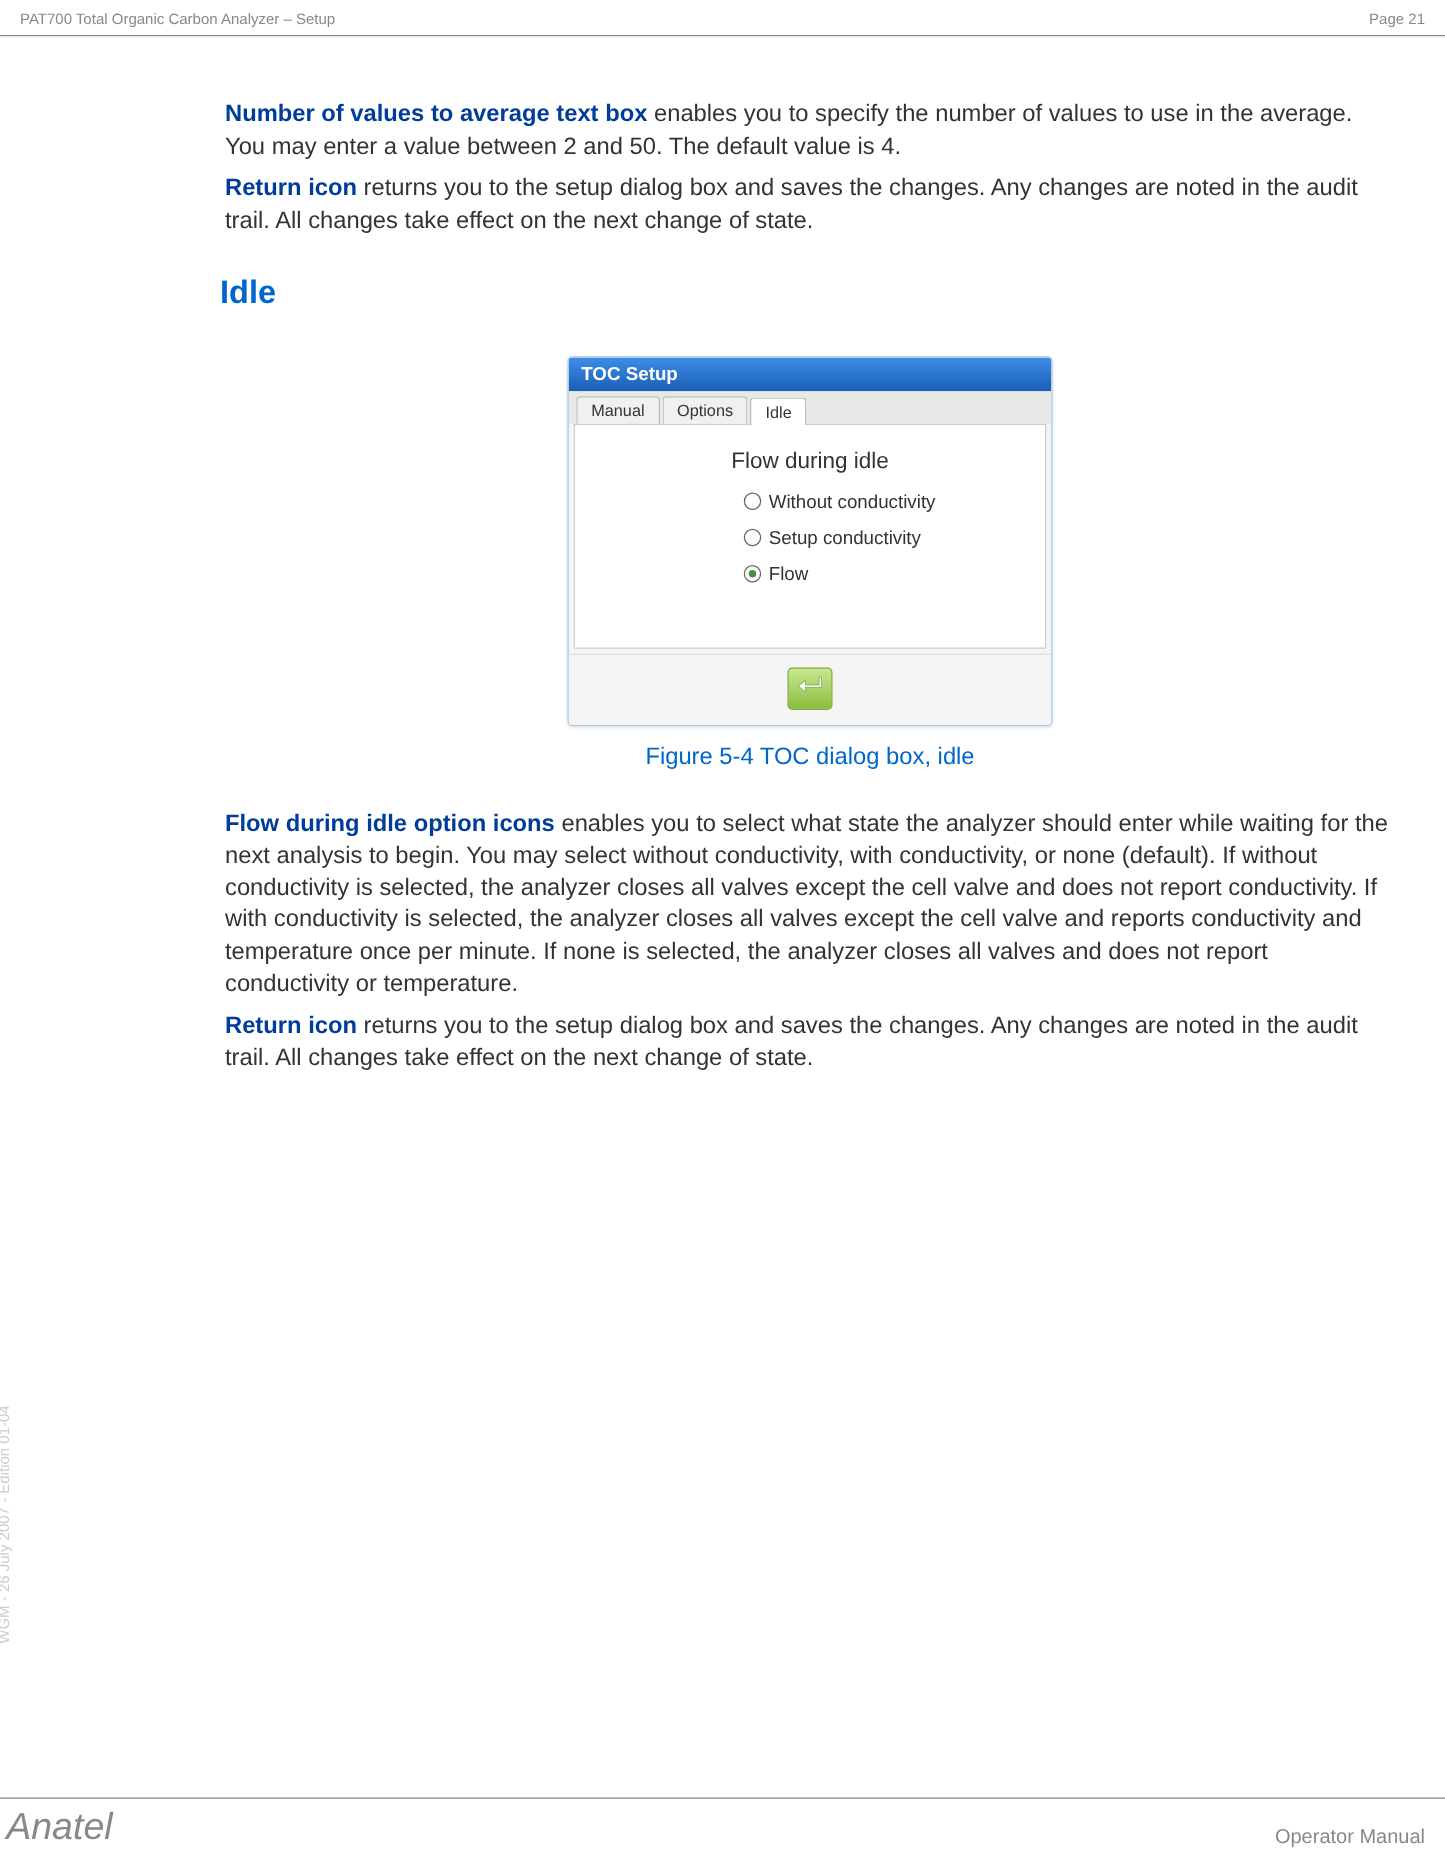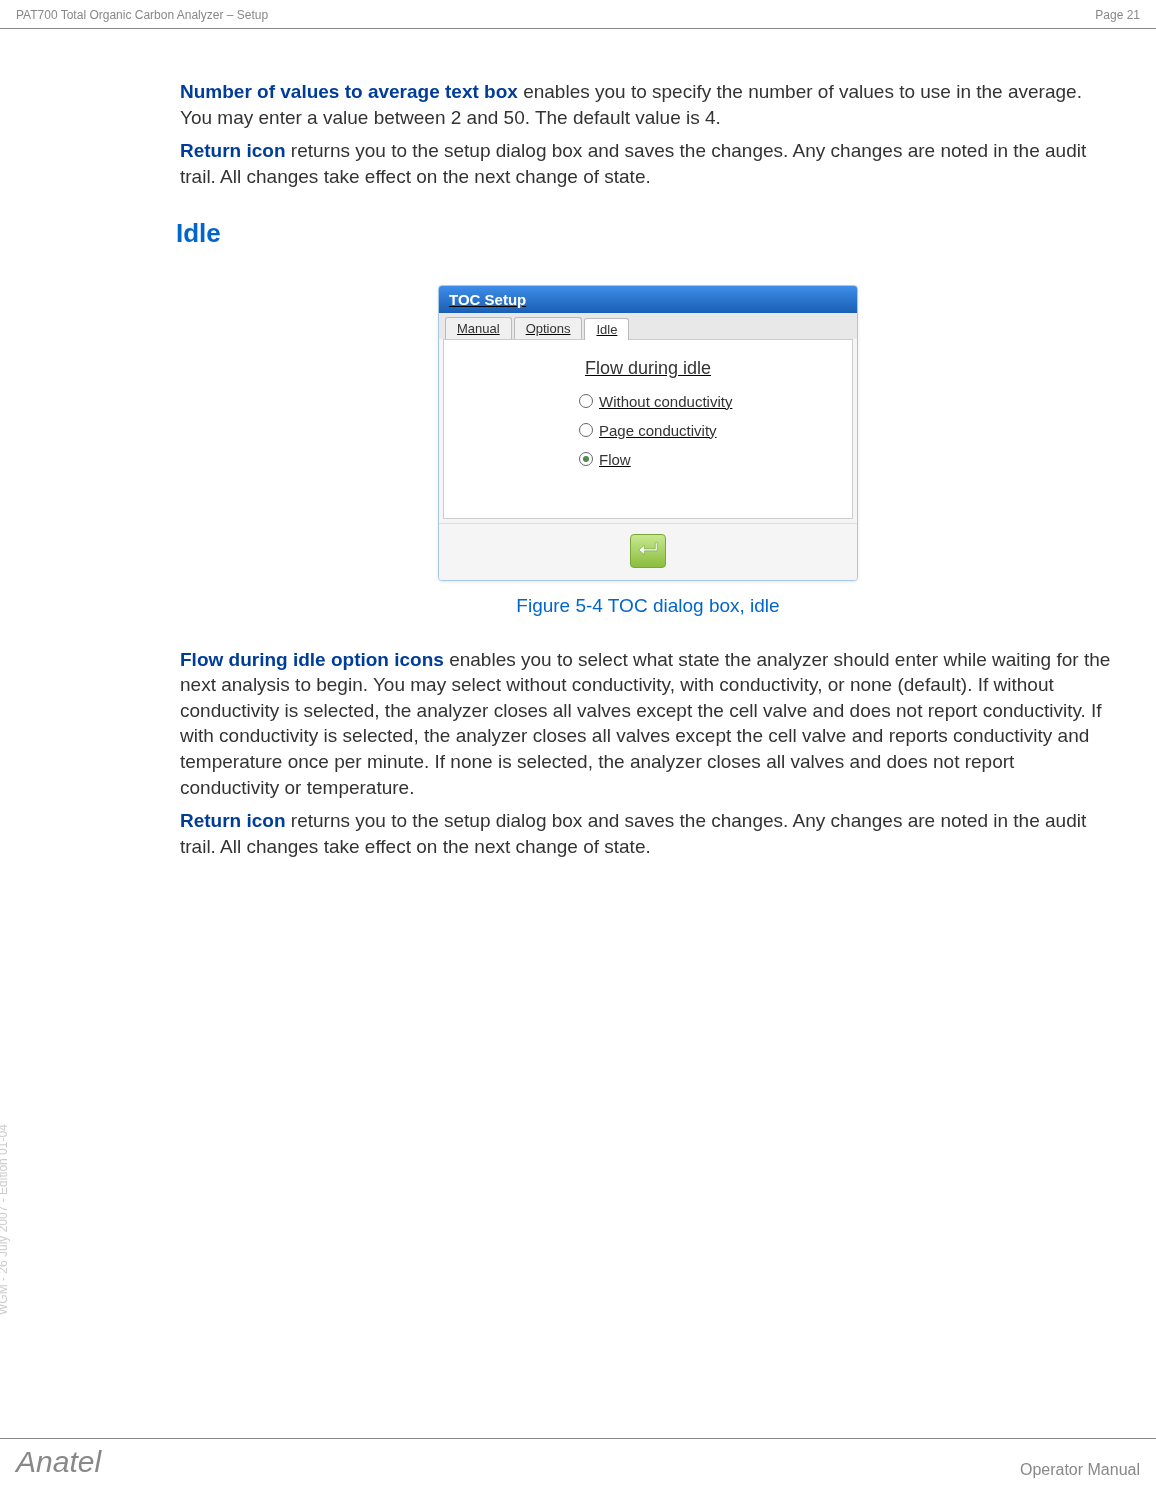--- a/index.html
+++ b/index.html
@@ -39,27 +39,26 @@
       margin-bottom: 36px;
       margin-left: -4px;
     }
     .figure-wrap {
       display: flex;
       flex-direction: column;
       align-items: center;
       margin-bottom: 30px;
     }
     .dialog {
-      width: 420px;
+      width: 388px;
       border: 1px solid #a8c8e8;
       border-radius: 4px;
       overflow: hidden;
       box-shadow: 0 1px 3px rgba(0,0,0,0.1);
       background: #f5f5f5;
-      text-decoration: underline;
     }
     .dialog-title {
       background: linear-gradient(to bottom, #3d8de8, #1a5fb4);
       color: white;
       font-size: 15px;
       font-weight: bold;
       padding: 5px 10px;
     }
     .tabs {
       display: flex;
@@ -149,21 +148,21 @@
       margin-top: 14px;
     }
     .page-footer {
       position: absolute;
       bottom: 0;
       left: 0;
       right: 0;
       display: flex;
       justify-content: space-between;
       align-items: flex-end;
-      padding: 6px 16px 16px 16px;
+      padding: 6px 16px 16px 5px;
       border-top: 1px solid #888;
     }
     .brand {
       color: #888;
       font-size: 30px;
       font-style: italic;
     }
     .manual-label {
       color: #888;
       font-size: 16px;
@@ -208,21 +207,21 @@
       </div>
       <div class="dialog-body">
         <div class="dialog-section-title">Flow during idle</div>
         <div class="radio-group">
           <div class="radio-item">
             <span class="radio-circle"></span>
             <span>Without conductivity</span>
           </div>
           <div class="radio-item">
             <span class="radio-circle"></span>
-            <span>Page conductivity</span>
+            <span>Setup conductivity</span>
           </div>
           <div class="radio-item">
             <span class="radio-circle selected"></span>
             <span>Flow</span>
           </div>
         </div>
       </div>
       <div class="dialog-footer">
         <div class="return-btn">
           <span>

